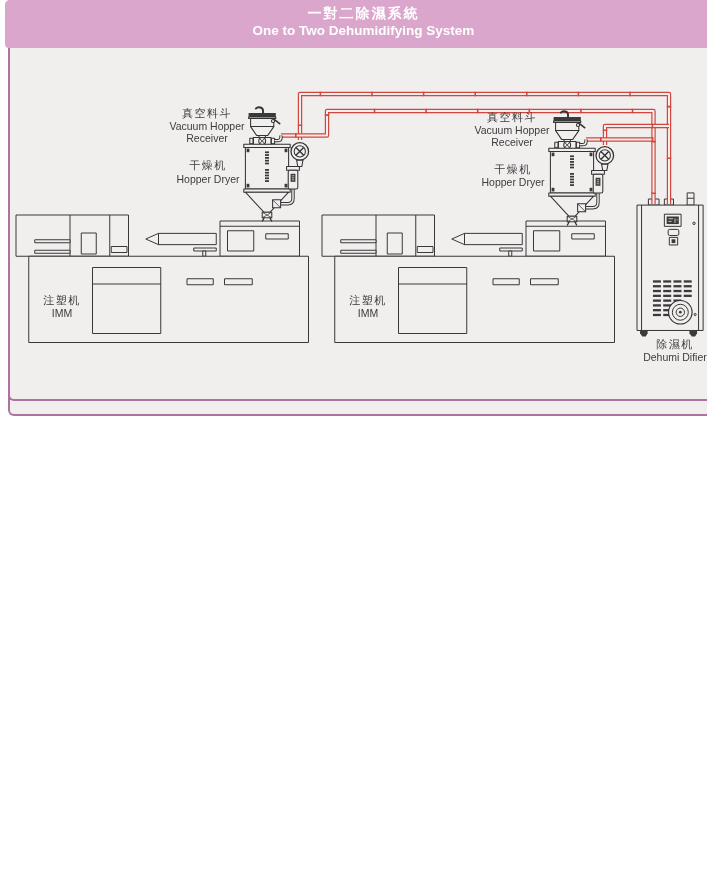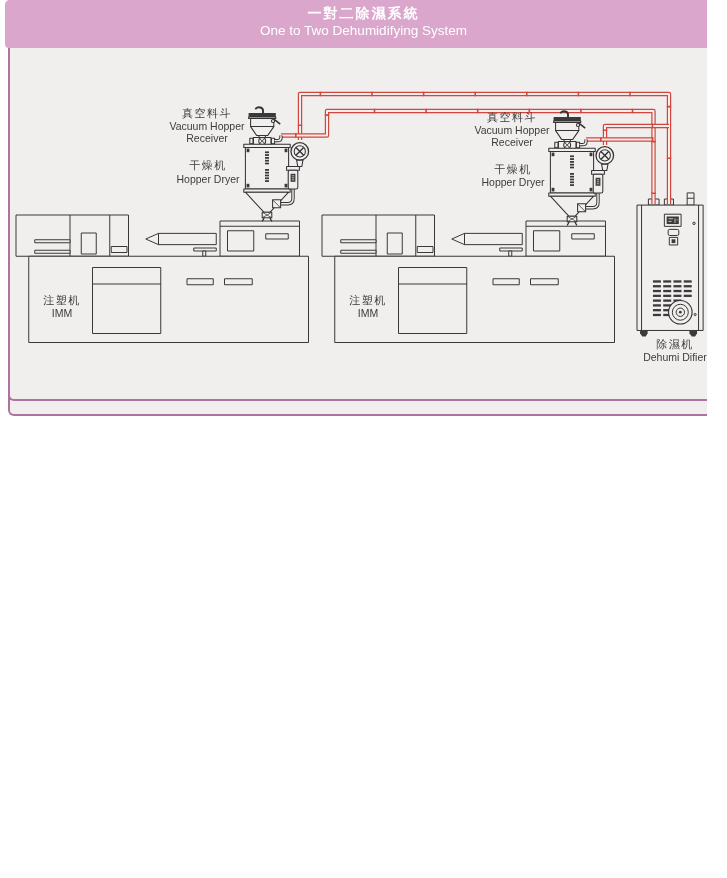--- a/index.html
+++ b/index.html
@@ -1,21 +1,21 @@
 <!DOCTYPE html>
 <html><head>
 <meta charset="utf-8">
 <style>
   html,body{margin:0;padding:0;background:#fff;}
   .page{position:relative;width:707px;height:878px;background:#fff;overflow:hidden;
         font-family:"Liberation Sans",sans-serif;}
   .panel{position:absolute;left:5px;width:717px;}
   .panel-header{background:#dba6cc;border-radius:5px 5px 4px 4px;text-align:center;color:#fff;}
   .ht-zh{font-size:14px;font-weight:bold;letter-spacing:2px;padding-top:5px;line-height:17px;}
-  .ht-en{font-size:13.5px;line-height:17px;}
+  .ht-en{font-size:13.5px;line-height:17px;font-weight:bold;}
   .panel-body{margin:0 3px;background:#f1eeee;border:2px solid #ab72a2;border-top:none;
               border-radius:0 0 6px 6px;overflow:hidden;text-decoration:underline;}
   #panel1 .panel-header{height:44px;}
   #panel1 .panel-body{height:370px;}
   #panel2 .panel-header{height:48px;}
   #panel2 .panel-body{height:351px;}
   svg{display:block;width:100%;height:100%;}
   .lbl{font-size:10.5px;fill:#3c3c3c;text-anchor:middle;}
   .lbl-zh{font-size:11px;fill:#3c3c3c;text-anchor:middle;letter-spacing:1.5px;}
   .po{stroke:#d4463d;stroke-width:4.4;fill:none;stroke-linejoin:round;}

